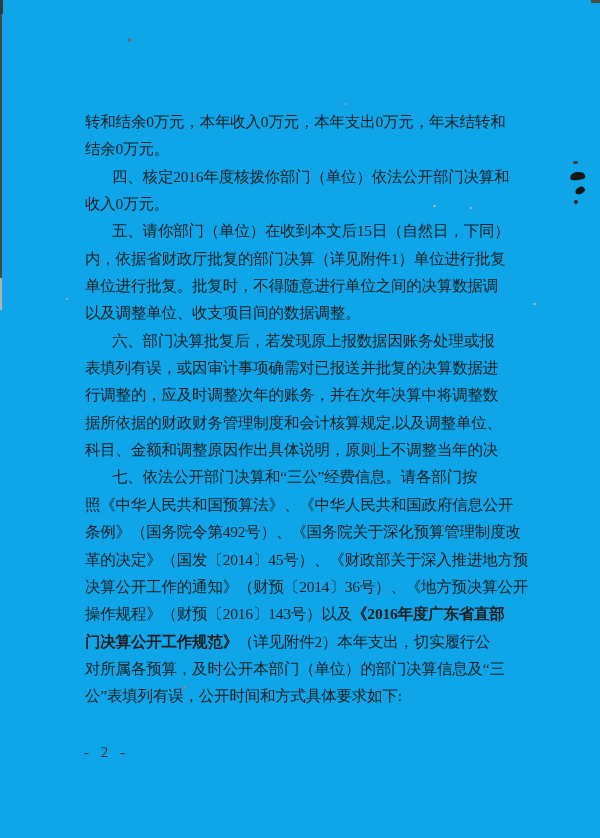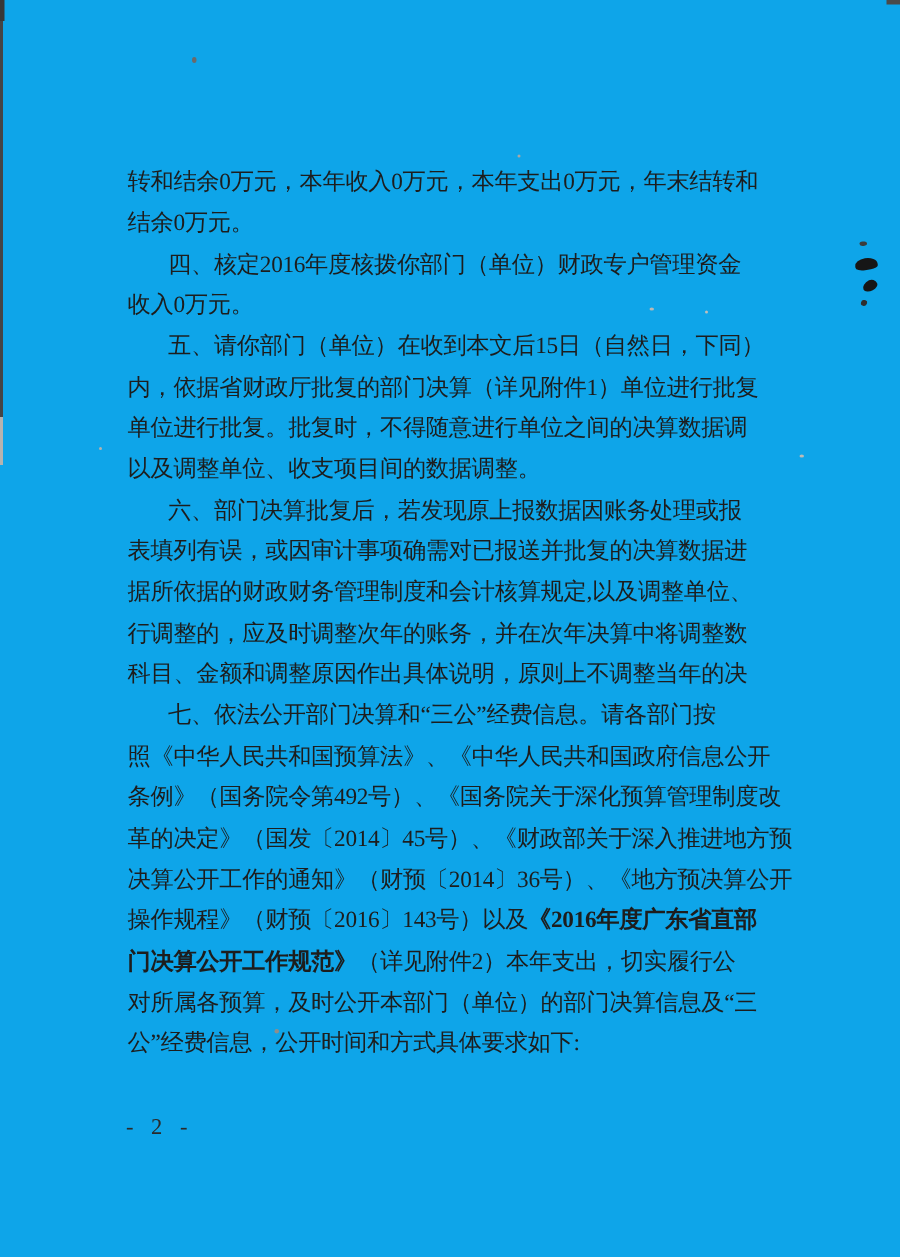--- a/index.html
+++ b/index.html
@@ -129,37 +129,37 @@
   <div class="speck speck-2"></div>
   <div class="speck speck-3"></div>
   <div class="speck speck-4"></div>
   <div class="speck speck-5"></div>
   <div class="speck speck-6"></div>
   <div class="speck speck-7"></div>
 
   <div class="doc-body">
       <div class="line"><span>转和结余0万元，本年收入0万元，本年支出0万元，年末结转和</span></div>
       <div class="line"><span>结余0万元。</span></div>
-      <div class="line indent"><span>四、核定2016年度核拨你部门（单位）财政专户管理资金</span></div>
+      <div class="line indent"><span>四、核定2016年度核拨你部门（单位）依法公开部门决算和</span></div>
       <div class="line"><span>收入0万元。</span></div>
       <div class="line indent"><span>五、请你部门（单位）在收到本文后15日（自然日，下同）</span></div>
       <div class="line"><span>内，依据省财政厅批复的部门决算（详见附件1）单位进行批复</span></div>
       <div class="line"><span>单位进行批复。批复时，不得随意进行单位之间的决算数据调</span></div>
       <div class="line"><span>以及调整单位、收支项目间的数据调整。</span></div>
       <div class="line indent"><span>六、部门决算批复后，若发现原上报数据因账务处理或报</span></div>
       <div class="line"><span>表填列有误，或因审计事项确需对已报送并批复的决算数据进</span></div>
+      <div class="line"><span>行调整的，应及时调整次年的账务，并在次年决算中将调整数</span></div>
       <div class="line"><span>据所依据的财政财务管理制度和会计核算规定,以及调整单位、</span></div>
-      <div class="line"><span>行调整的，应及时调整次年的账务，并在次年决算中将调整数</span></div>
       <div class="line"><span>科目、金额和调整原因作出具体说明，原则上不调整当年的决</span></div>
       <div class="line indent"><span>七、依法公开部门决算和“三公”经费信息。请各部门按</span></div>
       <div class="line"><span>照《中华人民共和国预算法》、《中华人民共和国政府信息公开</span></div>
       <div class="line"><span>条例》（国务院令第492号）、《国务院关于深化预算管理制度改</span></div>
       <div class="line"><span>革的决定》（国发〔2014〕45号）、《财政部关于深入推进地方预</span></div>
       <div class="line"><span>决算公开工作的通知》（财预〔2014〕36号）、《地方预决算公开</span></div>
       <div class="line"><span>操作规程》（财预〔2016〕143号）以及</span><b>《2016年度广东省直部</b></div>
       <div class="line"><b>门决算公开工作规范》</b><span>（详见附件2）本年支出，切实履行公</span></div>
       <div class="line"><span>对所属各预算，及时公开本部门（单位）的部门决算信息及“三</span></div>
-      <div class="line"><span>公”经费信息，公开时间和方式具体要求如下:</span></div>
+      <div class="line"><span>公”表填列有误，公开时间和方式具体要求如下:</span></div>
     </div>
 
   <div class="footer-page">- 2 -</div>
 
 </div>
 
 </body></html>

